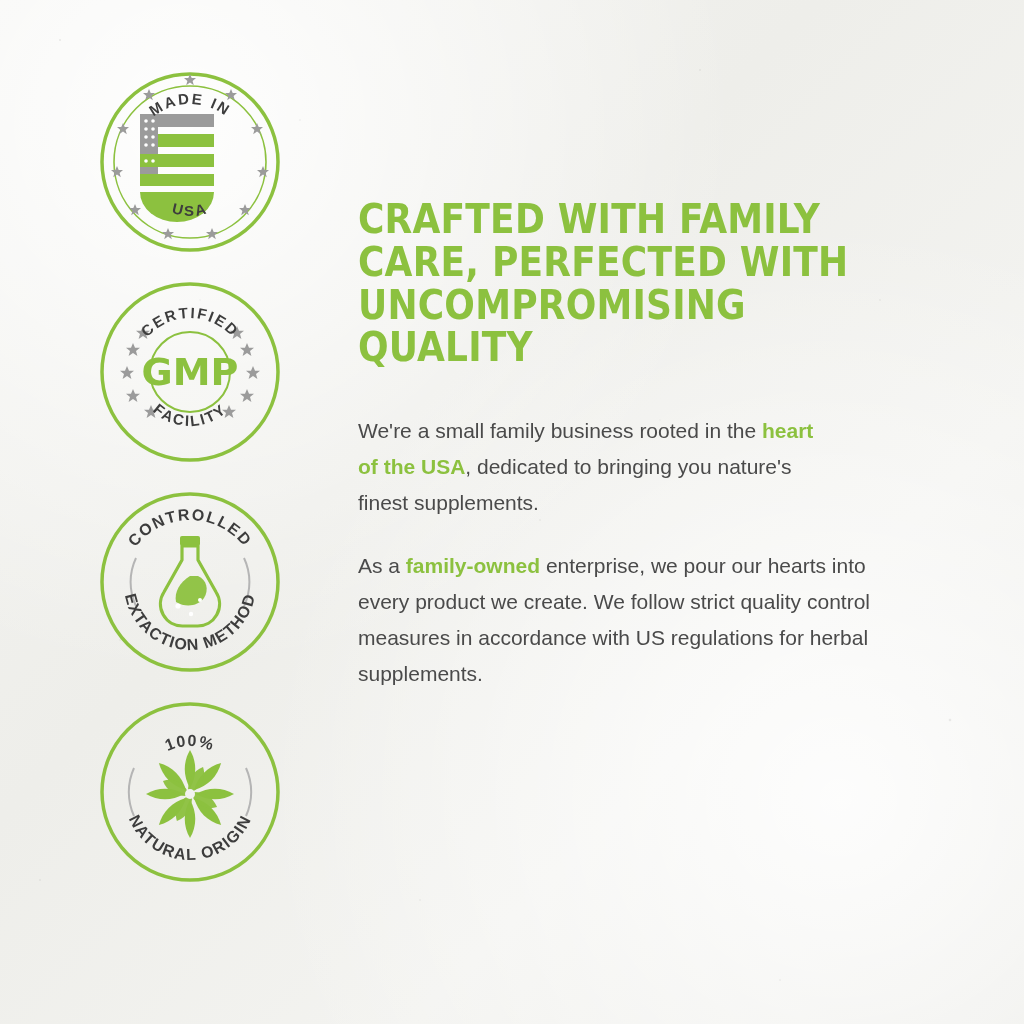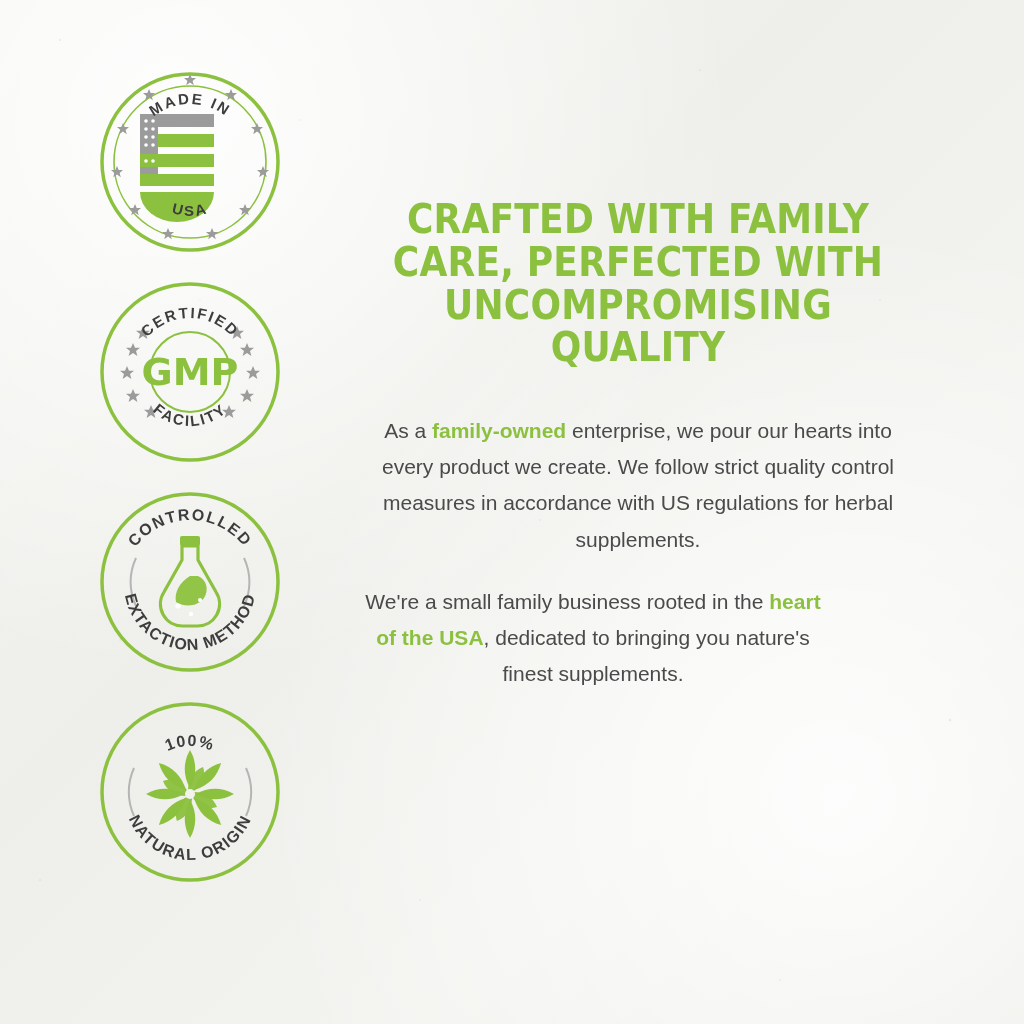--- a/index.html
+++ b/index.html
@@ -61,21 +61,20 @@
     height: 188px;
     position: relative;
   }
   .badge svg { display: block; }
 
   .content {
     position: absolute;
     left: 358px;
     top: 198px;
     width: 560px;
-    text-align: center;
   }
 
   .headline {
     color: #8cc13f;
     font-size: 40px;
     line-height: 1.07;
     font-weight: bold;
     letter-spacing: 0.2px;
     margin: 0 0 44px 0;
     text-transform: uppercase;
@@ -252,17 +251,17 @@
         <text font-family="Liberation Sans, sans-serif" font-size="16" font-weight="bold" fill="#3d3d3d" letter-spacing="1.4">
           <textPath href="#arcBot4" startOffset="50%" text-anchor="middle">NATURAL ORIGIN</textPath>
         </text>
       </svg>
     </div>
   </div>
 
   <div class="content">
     <h1 class="headline">CRAFTED WITH FAMILY CARE, PERFECTED WITH UNCOMPROMISING QUALITY</h1>
 
+    <p class="para narrow"><span>We're a small family business rooted in the </span><span class="hl">heart of the USA</span><span>, dedicated to bringing you nature's finest supplements.</span></p>
+
     <p class="para"><span>As a </span><span class="hl">family-owned</span><span> enterprise, we pour our hearts into every product we create. We follow strict quality control measures in accordance with US regulations for herbal supplements.</span></p>
-
-    <p class="para narrow"><span>We're a small family business rooted in the </span><span class="hl">heart of the USA</span><span>, dedicated to bringing you nature's finest supplements.</span></p>
   </div>
 </div>
 
 </body></html>

